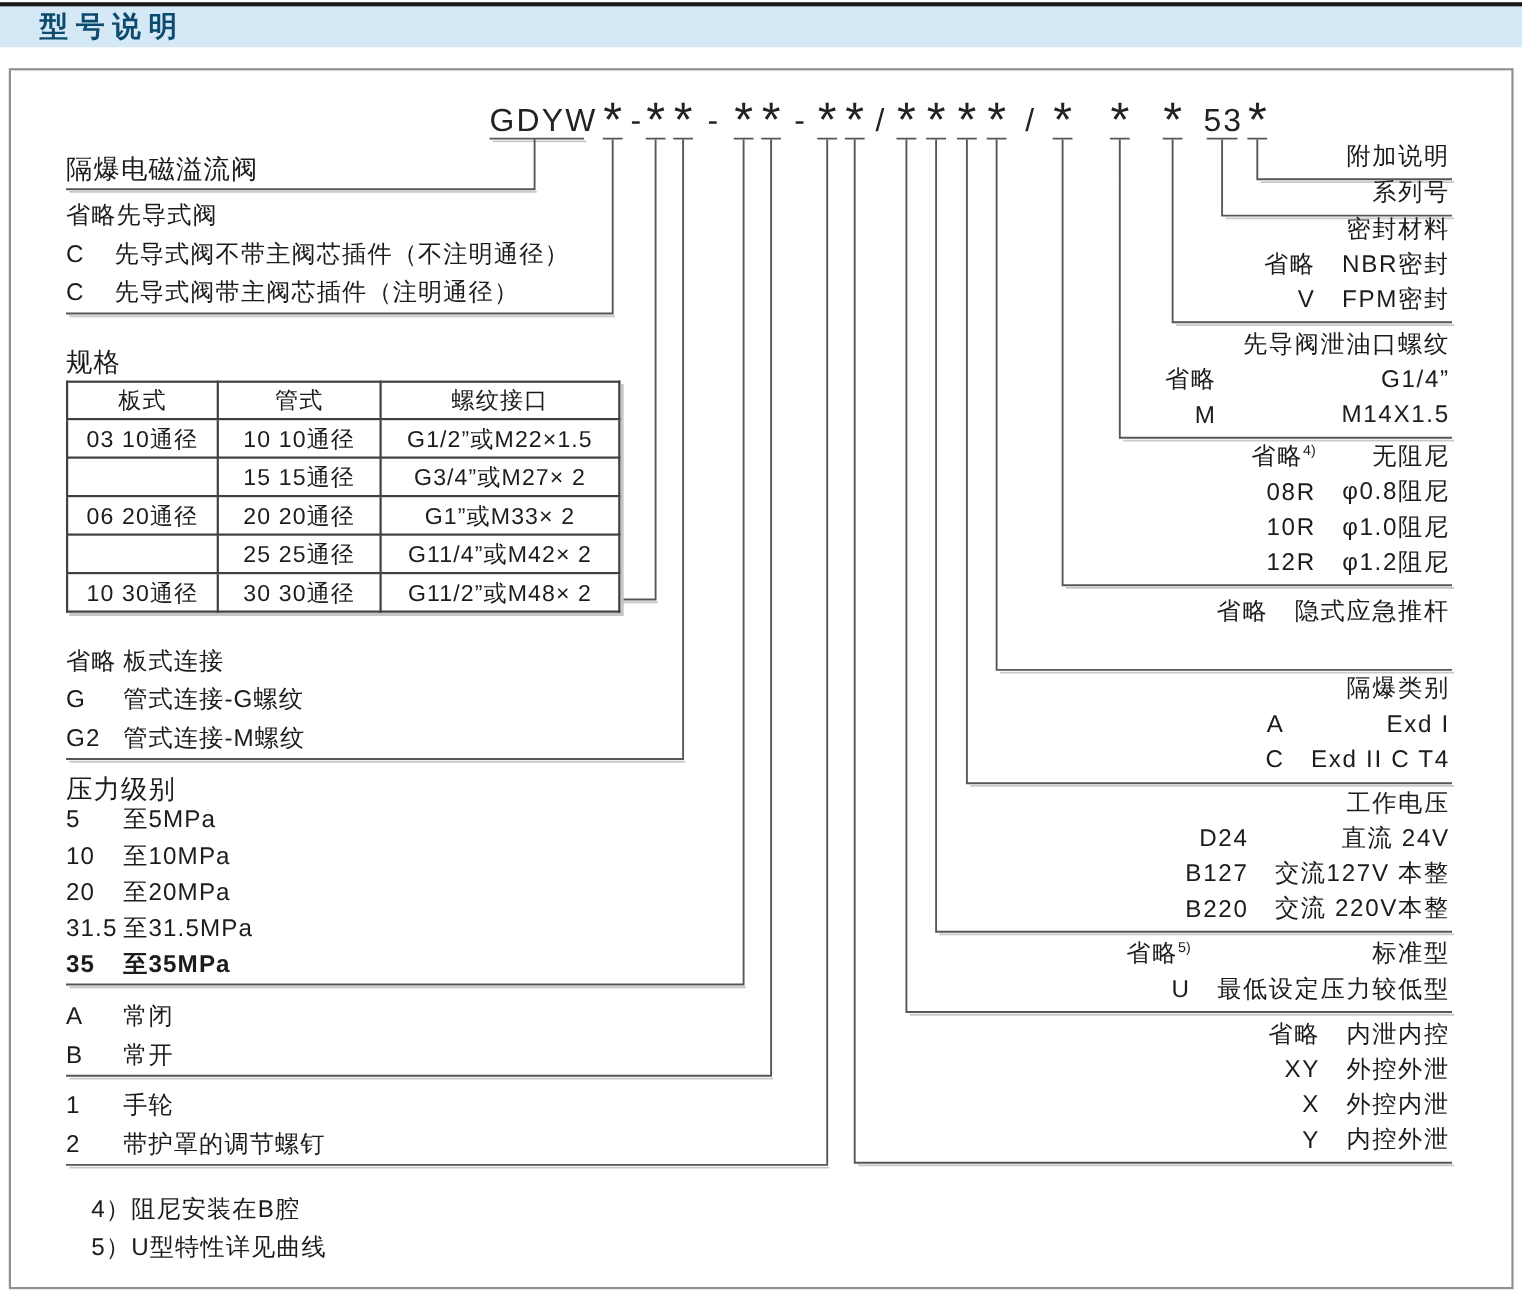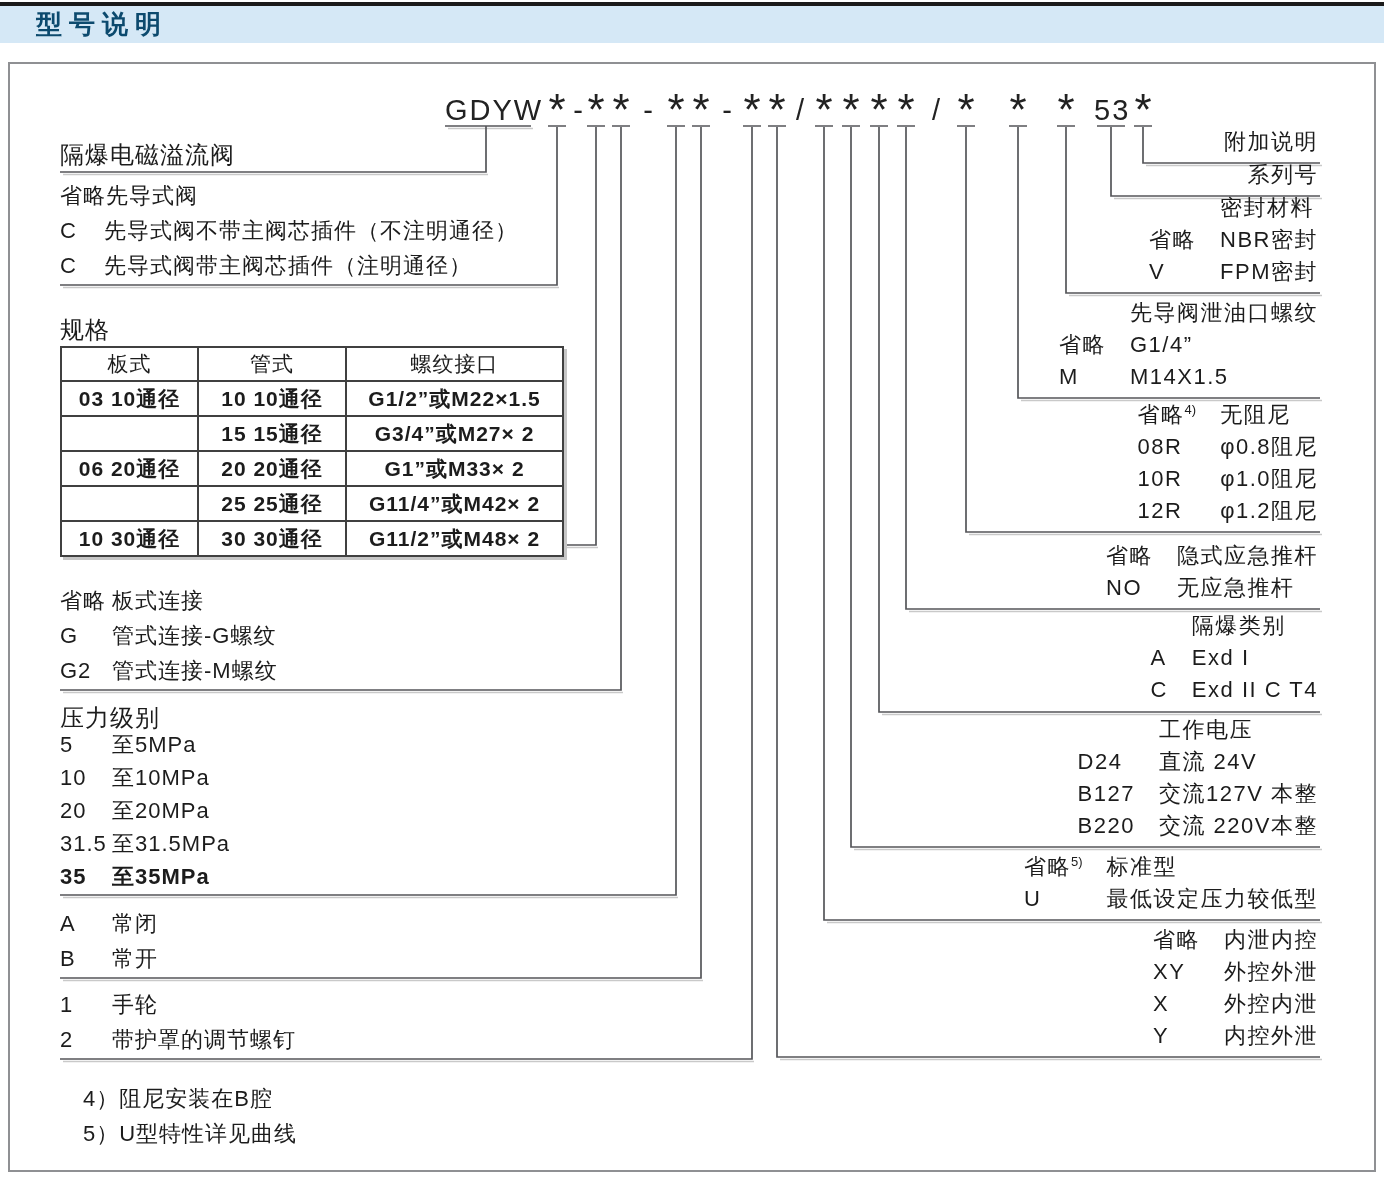--- a/index.html
+++ b/index.html
@@ -16,30 +16,30 @@
   .tok{position:absolute;top:95px;font-size:29px;line-height:30px;color:#222;
        white-space:nowrap;text-align:center;}
   .tok.star{top:96px;font-size:44px;line-height:28px;}
   .tok.txt{letter-spacing:2px;}
   .label{position:absolute;font-size:24px;line-height:28px;letter-spacing:1px;}
   .lgroup{position:absolute;left:60px;}
   .lrow{display:flex;align-items:center;font-size:22px;letter-spacing:1px;white-space:nowrap;}
   .lrow .lcode{flex:0 0 var(--cw,52px);}
   .rgroup{position:absolute;right:66px;display:table;}
   .rrow{display:table-row;}
-  .rcode,.rdesc{display:table-cell;font-size:22px;height:32px;
+  .rcode,.rdesc{display:table-cell;text-align:right;font-size:22px;height:32px;
        vertical-align:middle;letter-spacing:1.5px;white-space:nowrap;}
   .rcode{padding-right:24px;}
   .rcode sup{font-size:13px;letter-spacing:0;}
   table.spec{position:absolute;left:60px;top:346px;border-collapse:collapse;
        background:#fff;box-shadow:3px 3px 0 #c6c6c6;padding-left:20px;}
   table.spec th,table.spec td{border:2px solid #404040;font-size:21px;font-weight:normal;
        text-align:center;padding:0;letter-spacing:1px;color:#1c1c1c;}
   table.spec th{height:32px;}
-  table.spec td{height:33px;font-weight:bold;}
+  table.spec td{height:33px;}
   .note{position:absolute;left:83px;font-size:22px;line-height:33px;letter-spacing:1px;}
 </style>
 </head>
 <body>
 
 <div id="canvas">
   <div class="topbar"></div>
   <div class="band">
     <div class="title">型号说明</div>
   </div>
@@ -209,24 +209,20 @@
       <div class="rrow">
         <div class="rcode"><span>12R</span><sup></sup></div>
         <div class="rdesc">φ1.2阻尼</div>
       </div>
     </div>
     <div class="rgroup" style="top: 540px;">
       <div class="rrow">
         <div class="rcode"><span>省略</span><sup></sup></div>
         <div class="rdesc">隐式应急推杆</div>
       </div>
-      <div class="rrow">
-        <div class="rcode"><span>NO</span><sup></sup></div>
-        <div class="rdesc">无应急推杆</div>
-      </div>
     </div>
     <div class="rgroup" style="top: 610px;">
       <div class="rrow">
         <div class="rcode"><span></span><sup></sup></div>
         <div class="rdesc">隔爆类别</div>
       </div>
       <div class="rrow">
         <div class="rcode"><span>A</span><sup></sup></div>
         <div class="rdesc">Exd I</div>
       </div>

